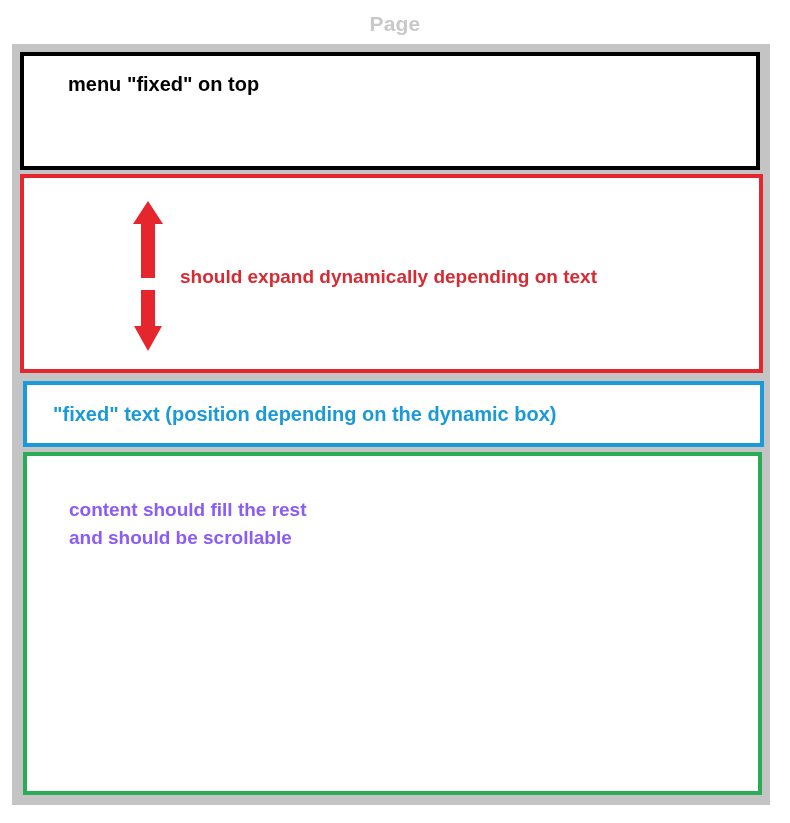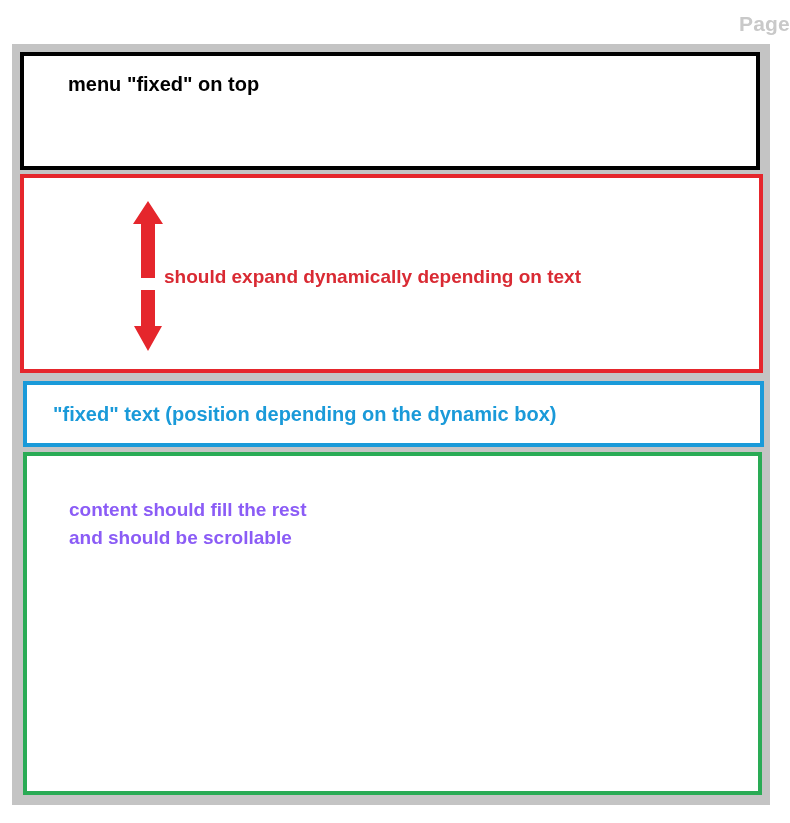--- a/index.html
+++ b/index.html
@@ -15,21 +15,21 @@
     overflow: hidden;
     position: relative;
   }
 
   
   .page-caption {
     position: absolute;
     left: 0;
     top: 11px;
     width: 790px;
-    text-align: right;
+    text-align: center;
     font-size: 21px;
     font-weight: bold;
     color: #c9c9c9;
     letter-spacing: 0.2px;
     line-height: 26px;
     user-select: none;
   }
 
   
   .page-frame {
@@ -70,21 +70,21 @@
   
   .dynamic-box {
     left: 20px;
     top: 174px;
     width: 743px;
     height: 199px;
     border: 4px solid #e5262c;
   }
   .dynamic-label {
     position: absolute;
-    left: 140px;
+    left: 156px;
     top: 88px;
     font-size: 19px;
     font-weight: bold;
     color: #d92a33;
     white-space: nowrap;
   }
 
   
   .arrow-wrap {
     position: absolute;

